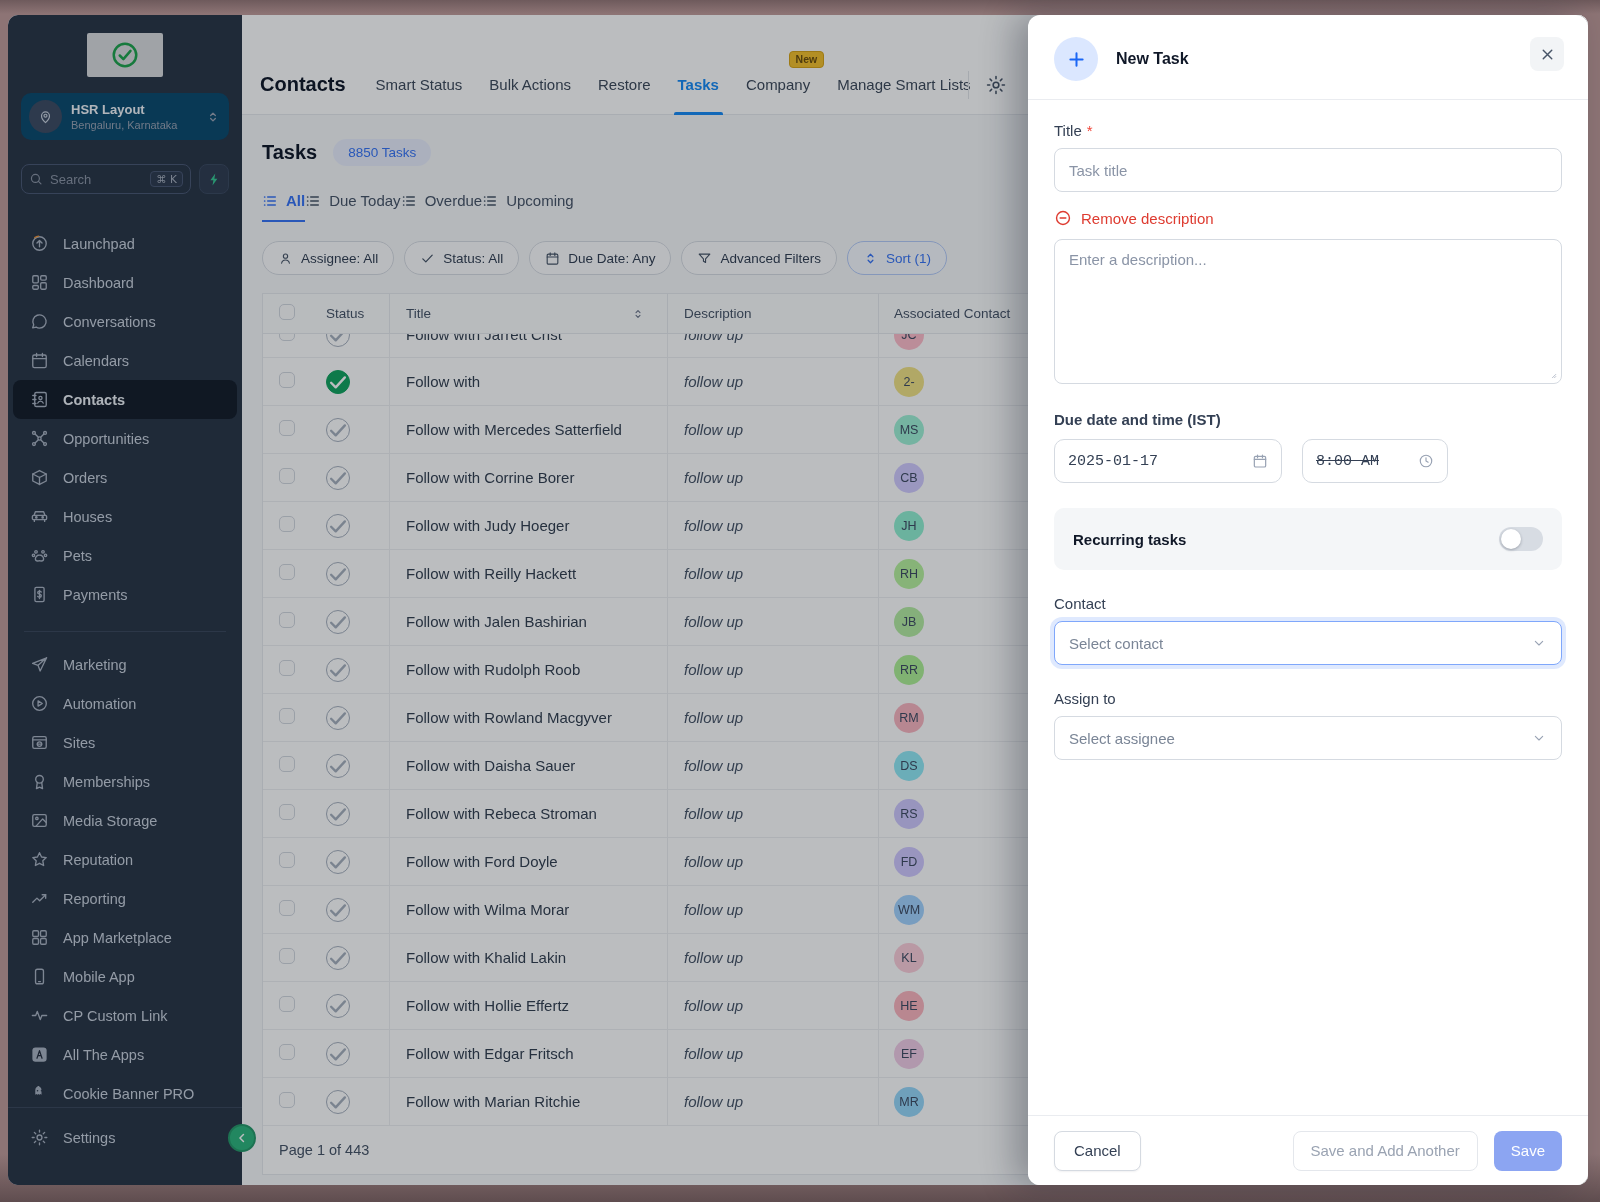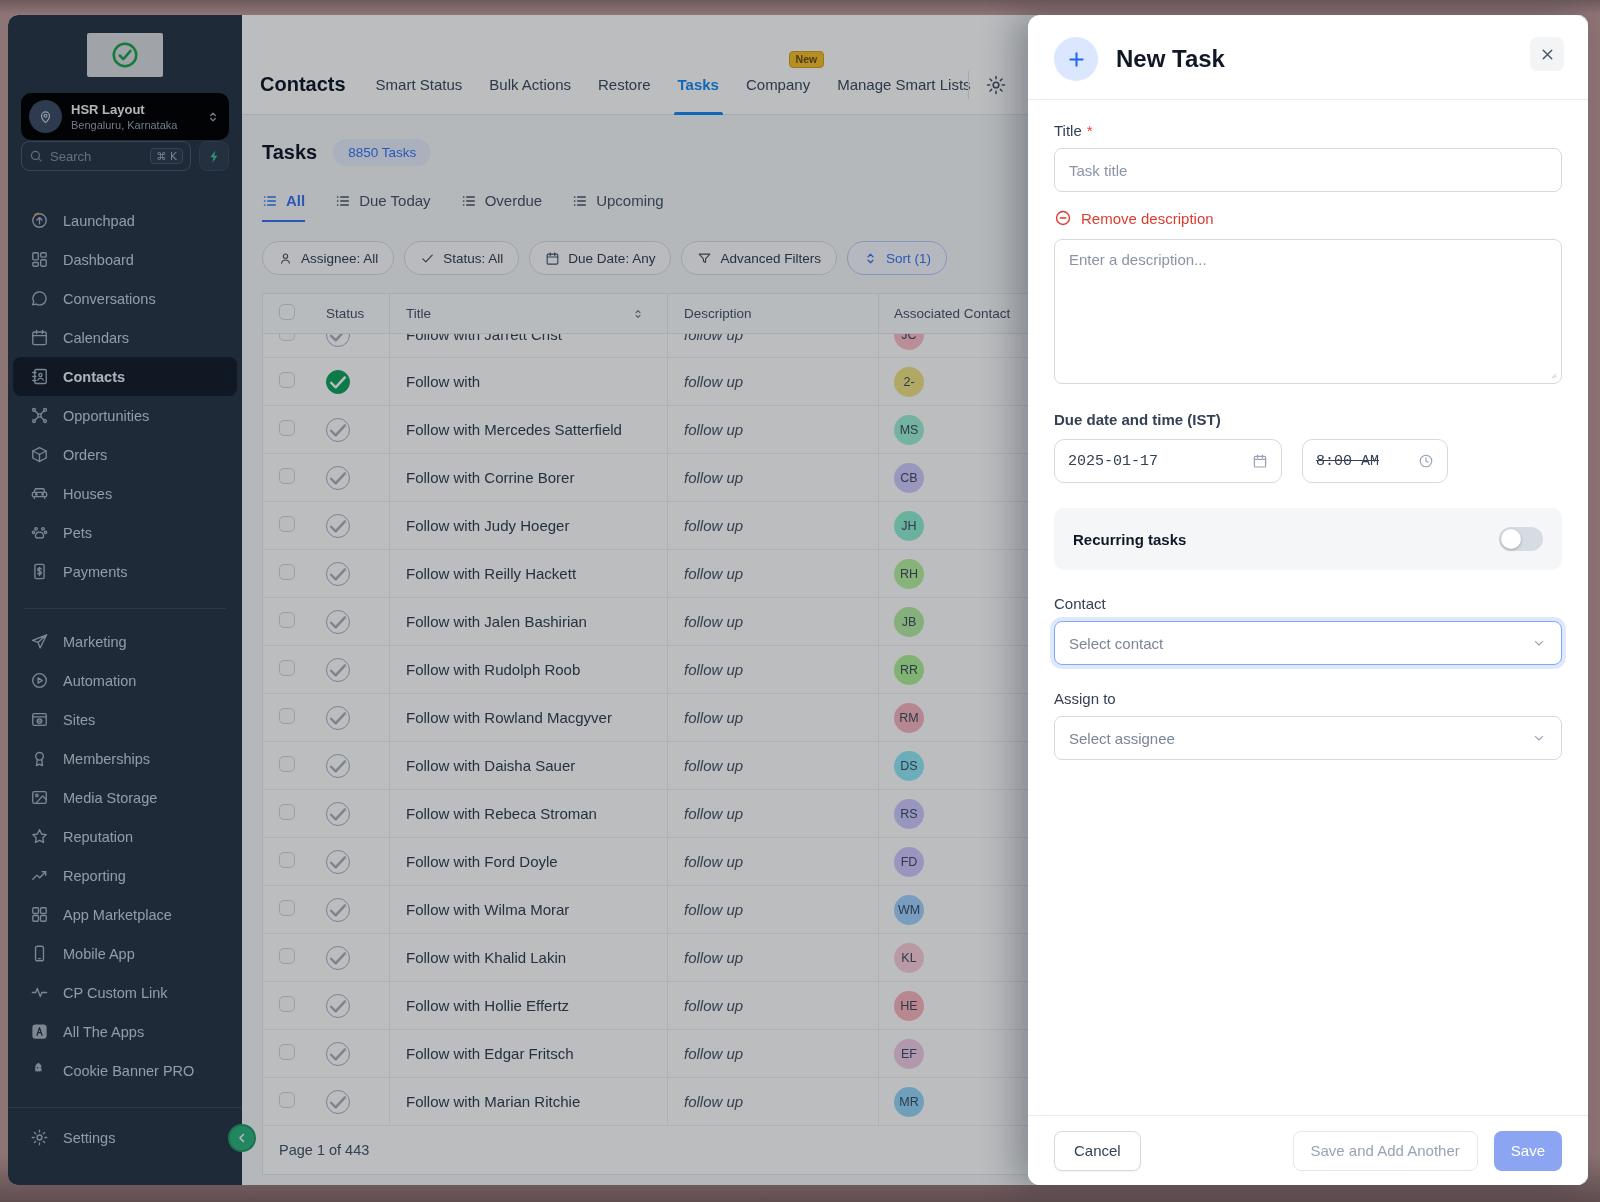--- a/index.html
+++ b/index.html
@@ -12,30 +12,30 @@
   .window { position:absolute; left:8px; top:15px; width:1580px; height:1170px;
     border-radius:10px; background:#F7F8FA; overflow:visible; }
   .window-clip { position:absolute; inset:0; border-radius:10px; overflow:hidden; }
 
   
   .sidebar { position:absolute; left:0; top:0; bottom:0; width:234px;
     background:#2A3647; color:#C9D1DD; z-index:10; }
   .logo { width:76px; height:44px; background:#DADCDE; border-radius:2px;
     margin:18px auto 0; display:flex; align-items:center; justify-content:center; }
   .logo .ic { width:30px; height:30px; color:#1FA34D; }
-  .loc { margin:16px 13px 0; height:47px; background:#000000; border-radius:10px;
+  .loc { margin:16px 13px 0; height:47px; background:#0c4a6e; border-radius:10px;
     display:flex; align-items:center; gap:9px; padding:0 8px; cursor:pointer; }
   .loc-pin { width:33px; height:33px; border-radius:50%; background:#3E4C63; flex:none;
     display:flex; align-items:center; justify-content:center; color:#C9D1DD; }
   .loc-pin .ic { width:17px; height:17px; }
   .loc-txt { flex:1; min-width:0; }
   .loc-name { font-size:13px; font-weight:700; color:#F2F5F9; }
   .loc-region { font-size:11px; color:#9AA4B4; margin-top:2px; white-space:nowrap; }
   .loc-chev { width:16px; height:16px; color:#9AA4B4; flex:none; }
-  .search-row { margin:1px 13px 0; display:flex; gap:8px; }
+  .search-row { margin:24px 13px 0; display:flex; gap:8px; }
   .search { flex:1; height:30px; border:1px solid #4B5874; border-radius:8px;
     display:flex; align-items:center; gap:7px; padding:0 7px; cursor:text; }
   .search .ic { width:14px; height:14px; color:#8C95A5; flex:none; }
   .search-ph { flex:1; font-size:13px; color:#8C95A5; }
   .search kbd { font-family:"DejaVu Sans",sans-serif; font-size:10.5px; color:#A9B1BF;
     border:1px solid #4B5874; border-radius:4px; padding:1px 5px; background:#2F3B50; }
   .bolt-btn { width:30px; height:30px; border-radius:8px; background:#303D52;
     border:1px solid #3C4A61; display:flex; align-items:center; justify-content:center;
     cursor:pointer; color:#38C793; }
   .bolt-btn .ic { width:15px; height:15px; }
@@ -73,21 +73,21 @@
   .topbar-right { position:absolute; left:726px; top:40px; height:60px;
     display:flex; align-items:center; gap:16px; }
   .vdiv { width:1px; height:28px; background:#E2E5EA; }
   .gear-btn { width:22px; height:22px; color:#475467; cursor:pointer; }
 
   .content { padding:24px 0 0 20px; }
   .tasks-head { display:flex; align-items:center; gap:16px; }
   .tasks-title { font-size:20px; font-weight:700; color:#101828; }
   .count-pill { background:#E9EEFD; color:#3874F6; font-size:13.5px; font-weight:500;
     border-radius:15px; padding:6px 15px; }
-  .view-tabs { display:flex; gap:30px; margin-top:26px; }
+  .view-tabs { display:flex; margin-top:26px; }
   .view-tab { display:flex; align-items:center; gap:8px; font-size:15px; color:#475467;
     padding-bottom:11px; cursor:pointer; border-bottom:2.5px solid transparent; }
   .view-tab .ic { width:16px; height:16px; }
   .view-tab.active { color:#3874F6; font-weight:600; border-bottom-color:#3874F6; }
   .chips { display:flex; gap:10px; margin-top:19px; }
   .chip { display:flex; align-items:center; gap:8px; height:34px; padding:0 15px;
     border-radius:17px; border:1px solid #D8DCE3; background:#FDFDFE; font-size:13.5px;
     color:#344054; cursor:pointer; font-family:inherit; }
   .chip .ic { width:15px; height:15px; color:#475467; }
   .chip.accent { border-color:#B5CBF9; color:#3874F6; background:#F7FAFF; font-weight:500; }
@@ -127,21 +127,21 @@
   .dim { position:absolute; inset:0; background:rgba(5,10,18,0.27); z-index:40;
     border-radius:10px; }
 
   
   .drawer { position:absolute; top:0; bottom:0; right:0; width:560px; background:#fff;
     border-radius:12px; z-index:60; box-shadow:-14px 0 34px rgba(16,24,40,0.30); }
   .dr-head { display:flex; align-items:center; gap:18px; padding:22px 24px 0 26px; }
   .plus-circle { width:44px; height:44px; border-radius:50%; background:#DBE7FF;
     color:#1A66F5; display:flex; align-items:center; justify-content:center; flex:none; }
   .plus-circle .ic { width:21px; height:21px; }
-  .dr-title { font-size:24px; font-weight:600; color:#101828; }
+  .dr-title { font-size:16px; font-weight:600; color:#101828; }
   .dr-close { margin-left:auto; width:34px; height:34px; border-radius:8px; background:#F2F4F6;
     border:none; color:#475467; display:flex; align-items:center; justify-content:center;
     cursor:pointer; align-self:flex-start; }
   .dr-close .ic { width:17px; height:17px; }
   .dr-hdiv { border-bottom:1px solid #EAECF0; margin-top:18px; }
   .dr-body { padding:22px 26px 0; }
   .f-label { font-size:15px; font-weight:500; color:#344054; }
   .req { color:#F04438; margin-left:5px; }
   .t-input { margin-top:9px; width:100%; height:44px; border:1px solid #D5DAE1;
     border-radius:8px; padding:0 14px; font-size:15px; color:#101828; font-family:inherit;

